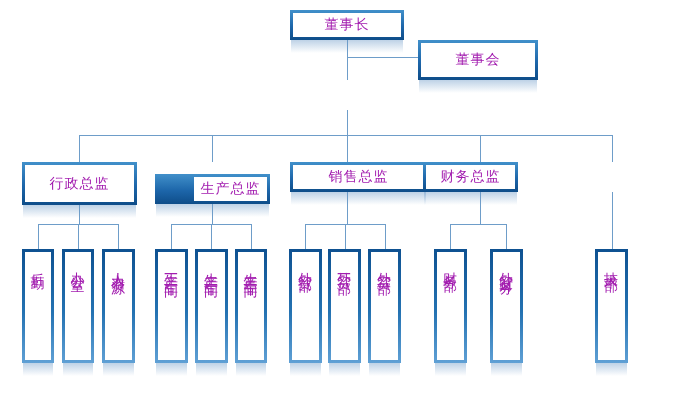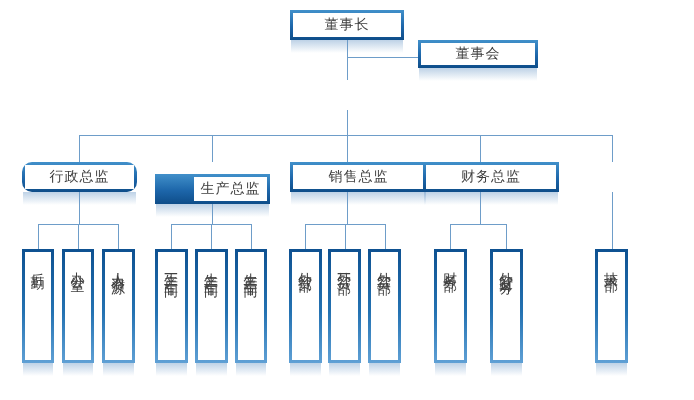--- a/index.html
+++ b/index.html
@@ -1,18 +1,18 @@
 <!DOCTYPE html>
 <html><head>
 <meta charset="utf-8">
 <style>
   html,body{margin:0;padding:0;background:#ffffff;}
   .canvas{
     position:relative;width:694px;height:400px;background:#ffffff;
-    font-family:"DejaVu Sans",sans-serif;color:#404040;overflow:hidden;
+    font-family:"DejaVu Sans",sans-serif;color:#a21caf;overflow:hidden;
   }
   
   .line{position:absolute;background:#6e9dc9;}
   .line.h{height:1px;}
   .line.v{width:1px;}
   
   .box{position:absolute;box-sizing:border-box;padding:3px;}
   .grad-h{background:linear-gradient(to bottom,#4190ca 0%,#1d66aa 55%,#0e4d89 100%);}
   .grad-v{background:linear-gradient(to bottom,#0e5191 0%,#2472b2 55%,#5fa0d5 100%);}
   .inner{
@@ -69,42 +69,42 @@
   <div class="line v" style="left:450px;top:224px;height:25px;"></div>
   <div class="line v" style="left:506px;top:224px;height:25px;"></div>
 
   <div class="line v" style="left:612px;top:192px;height:57px;"></div>
 
   <div class="box grad-h" style="left:290px;top:10px;width:114px;height:30px;">
     <div class="inner">
         <span>董事长</span>
       </div>
   </div>
-  <div class="box grad-h" style="left:418px;top:40px;width:120px;height:28px;">
+  <div class="box grad-h" style="left:418px;top:40px;width:120px;height:40px;">
     <div class="inner">
         <span>董事会</span>
       </div>
   </div>
 
-  <div class="box grad-h" style="left:22px;top:162px;width:115px;height:30px;border-radius:10px;">
+  <div class="box grad-h" style="left:22px;top:162px;width:115px;height:43px;">
     <div class="inner">
         <span>行政总监</span>
       </div>
   </div>
   <div class="box grad-h" style="left:155px;top:174px;width:115px;height:30px;padding-left:39px;">
     <div class="inner">
         <span>生产总监</span>
       </div>
   </div>
   <div class="box grad-h" style="left:290px;top:162px;width:137px;height:30px;">
     <div class="inner">
         <span>销售总监</span>
       </div>
   </div>
-  <div class="box grad-h" style="left:423px;top:162px;width:136px;height:30px;text-align:center;">
+  <div class="box grad-h" style="left:423px;top:162px;width:95px;height:30px;text-align:center;">
     <div class="inner">
         <span>财务总监</span>
       </div>
   </div>
 
   <div class="box grad-v vbox" style="left:22px;top:249px;width:32px;height:114px;">
     <div class="inner">
         <span class="vtext">后勤</span>
       </div>
   </div>

